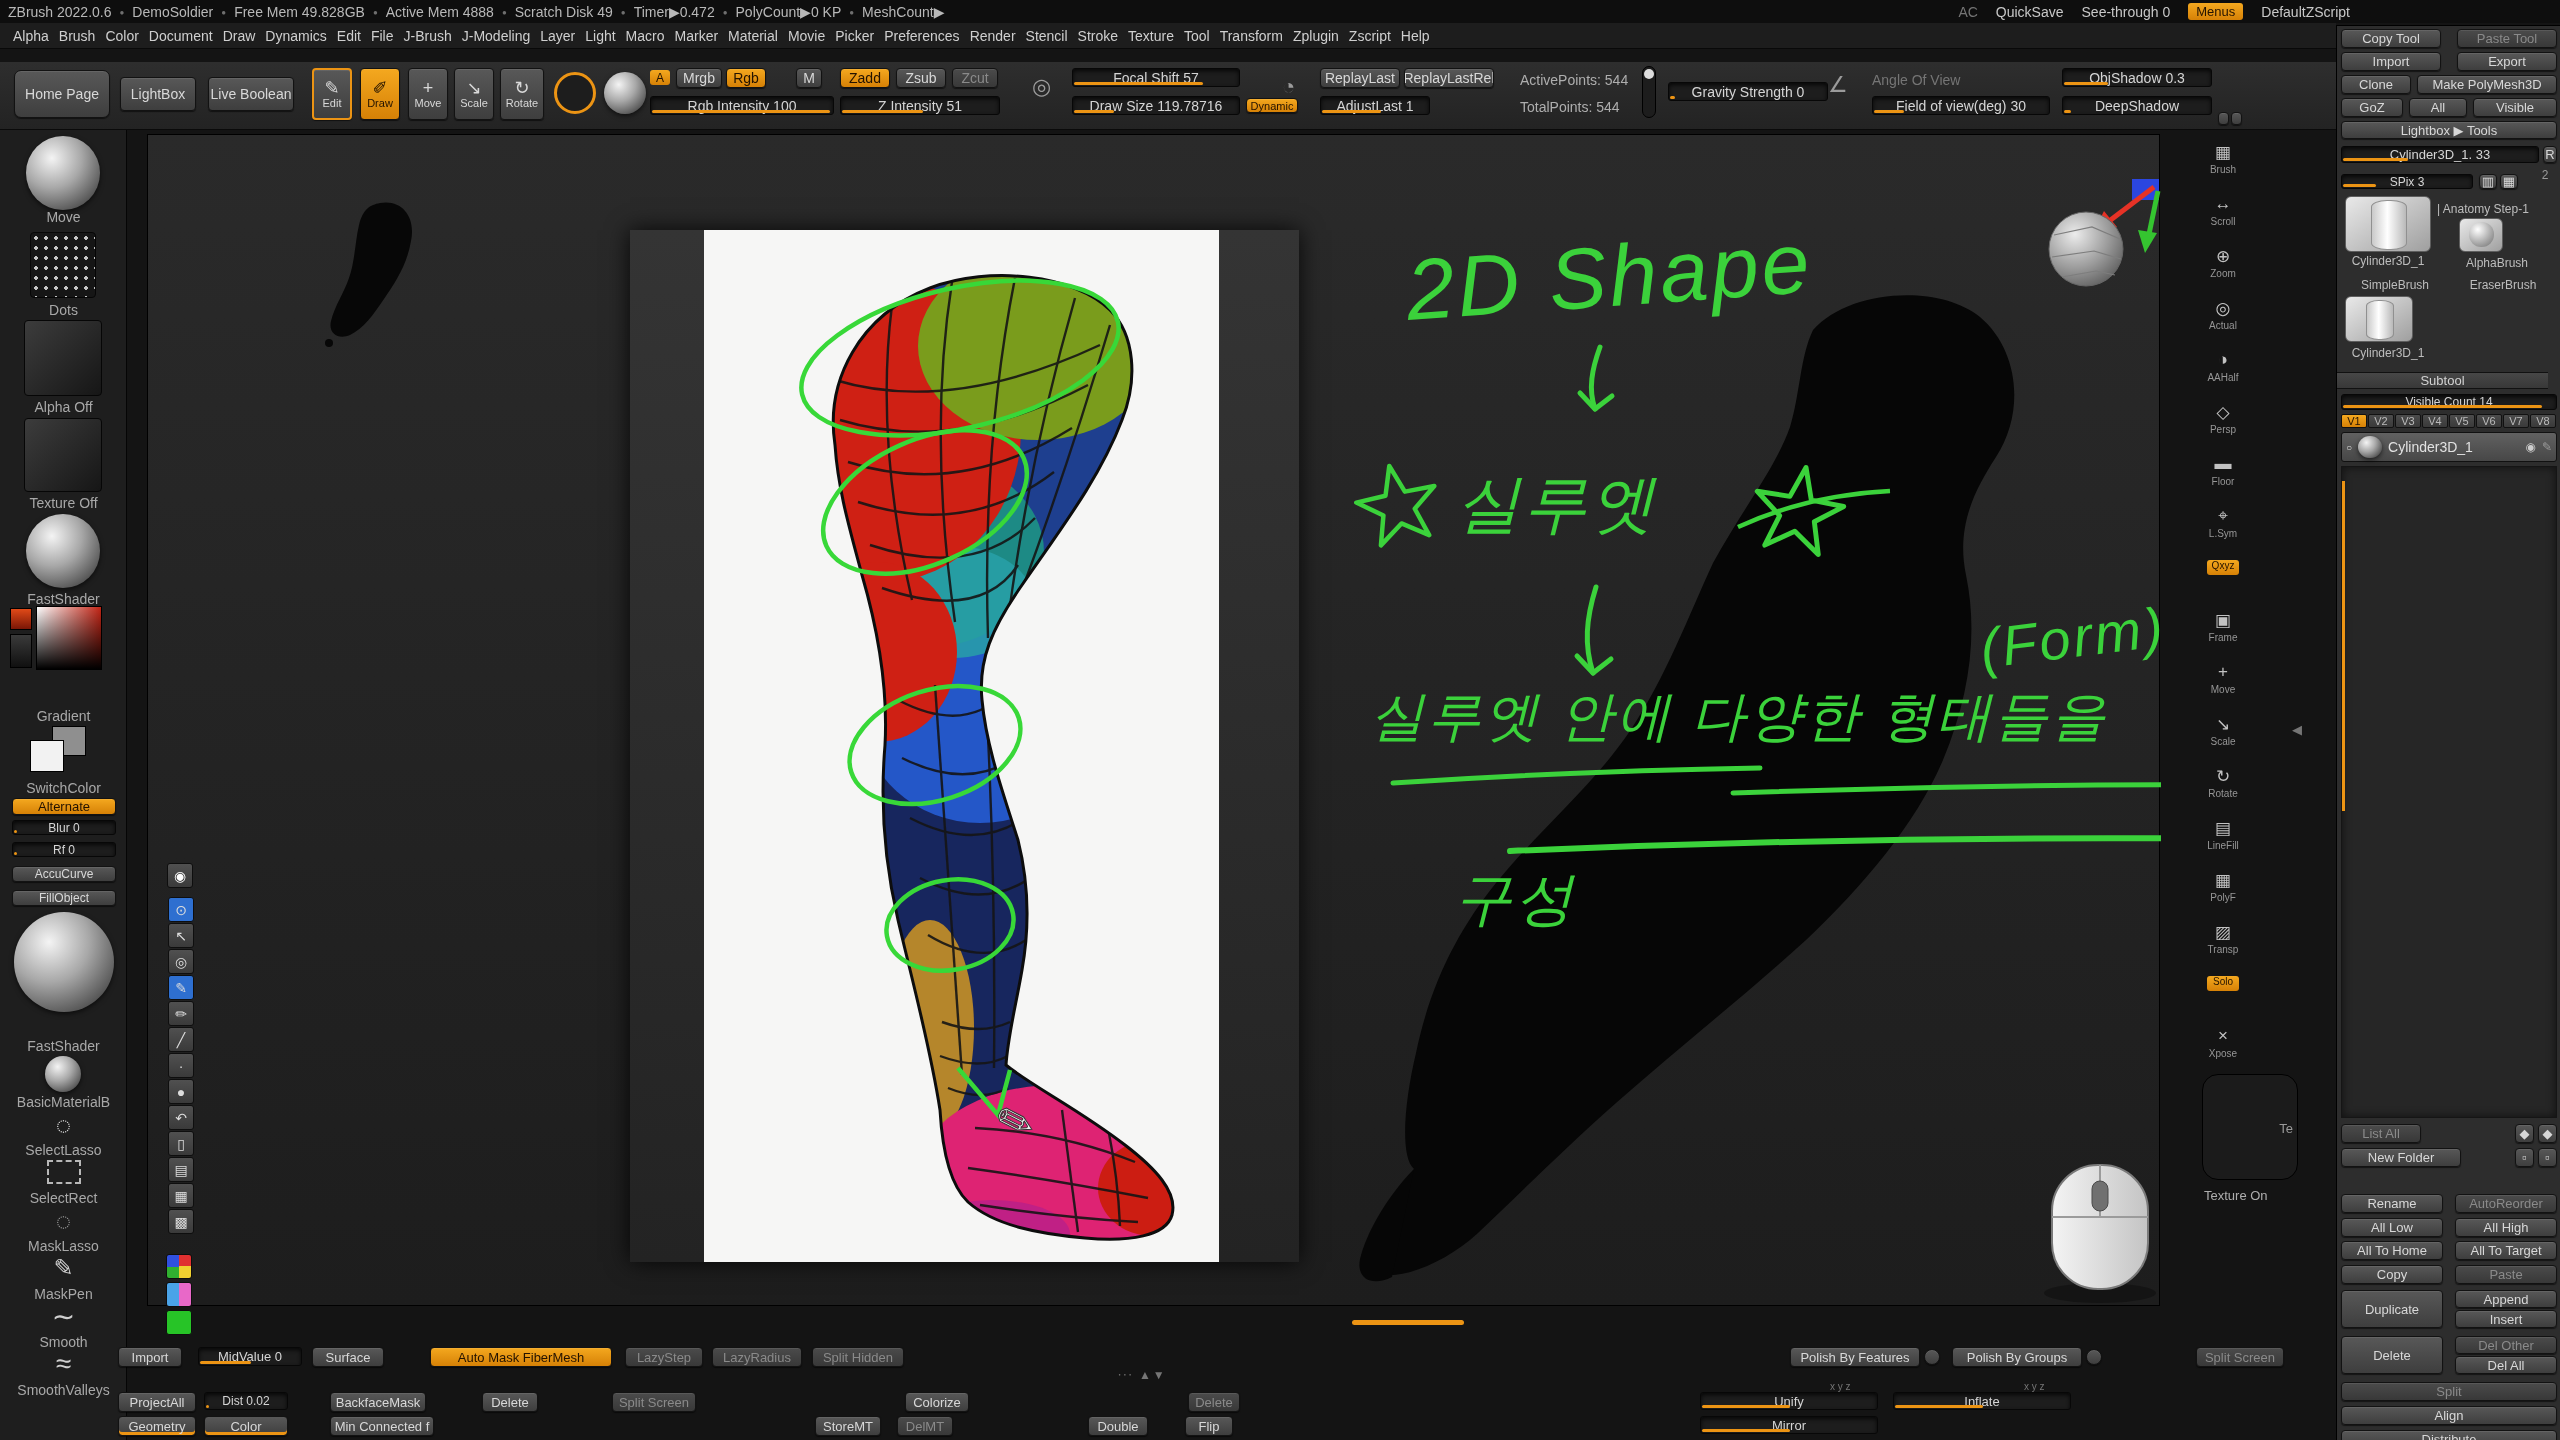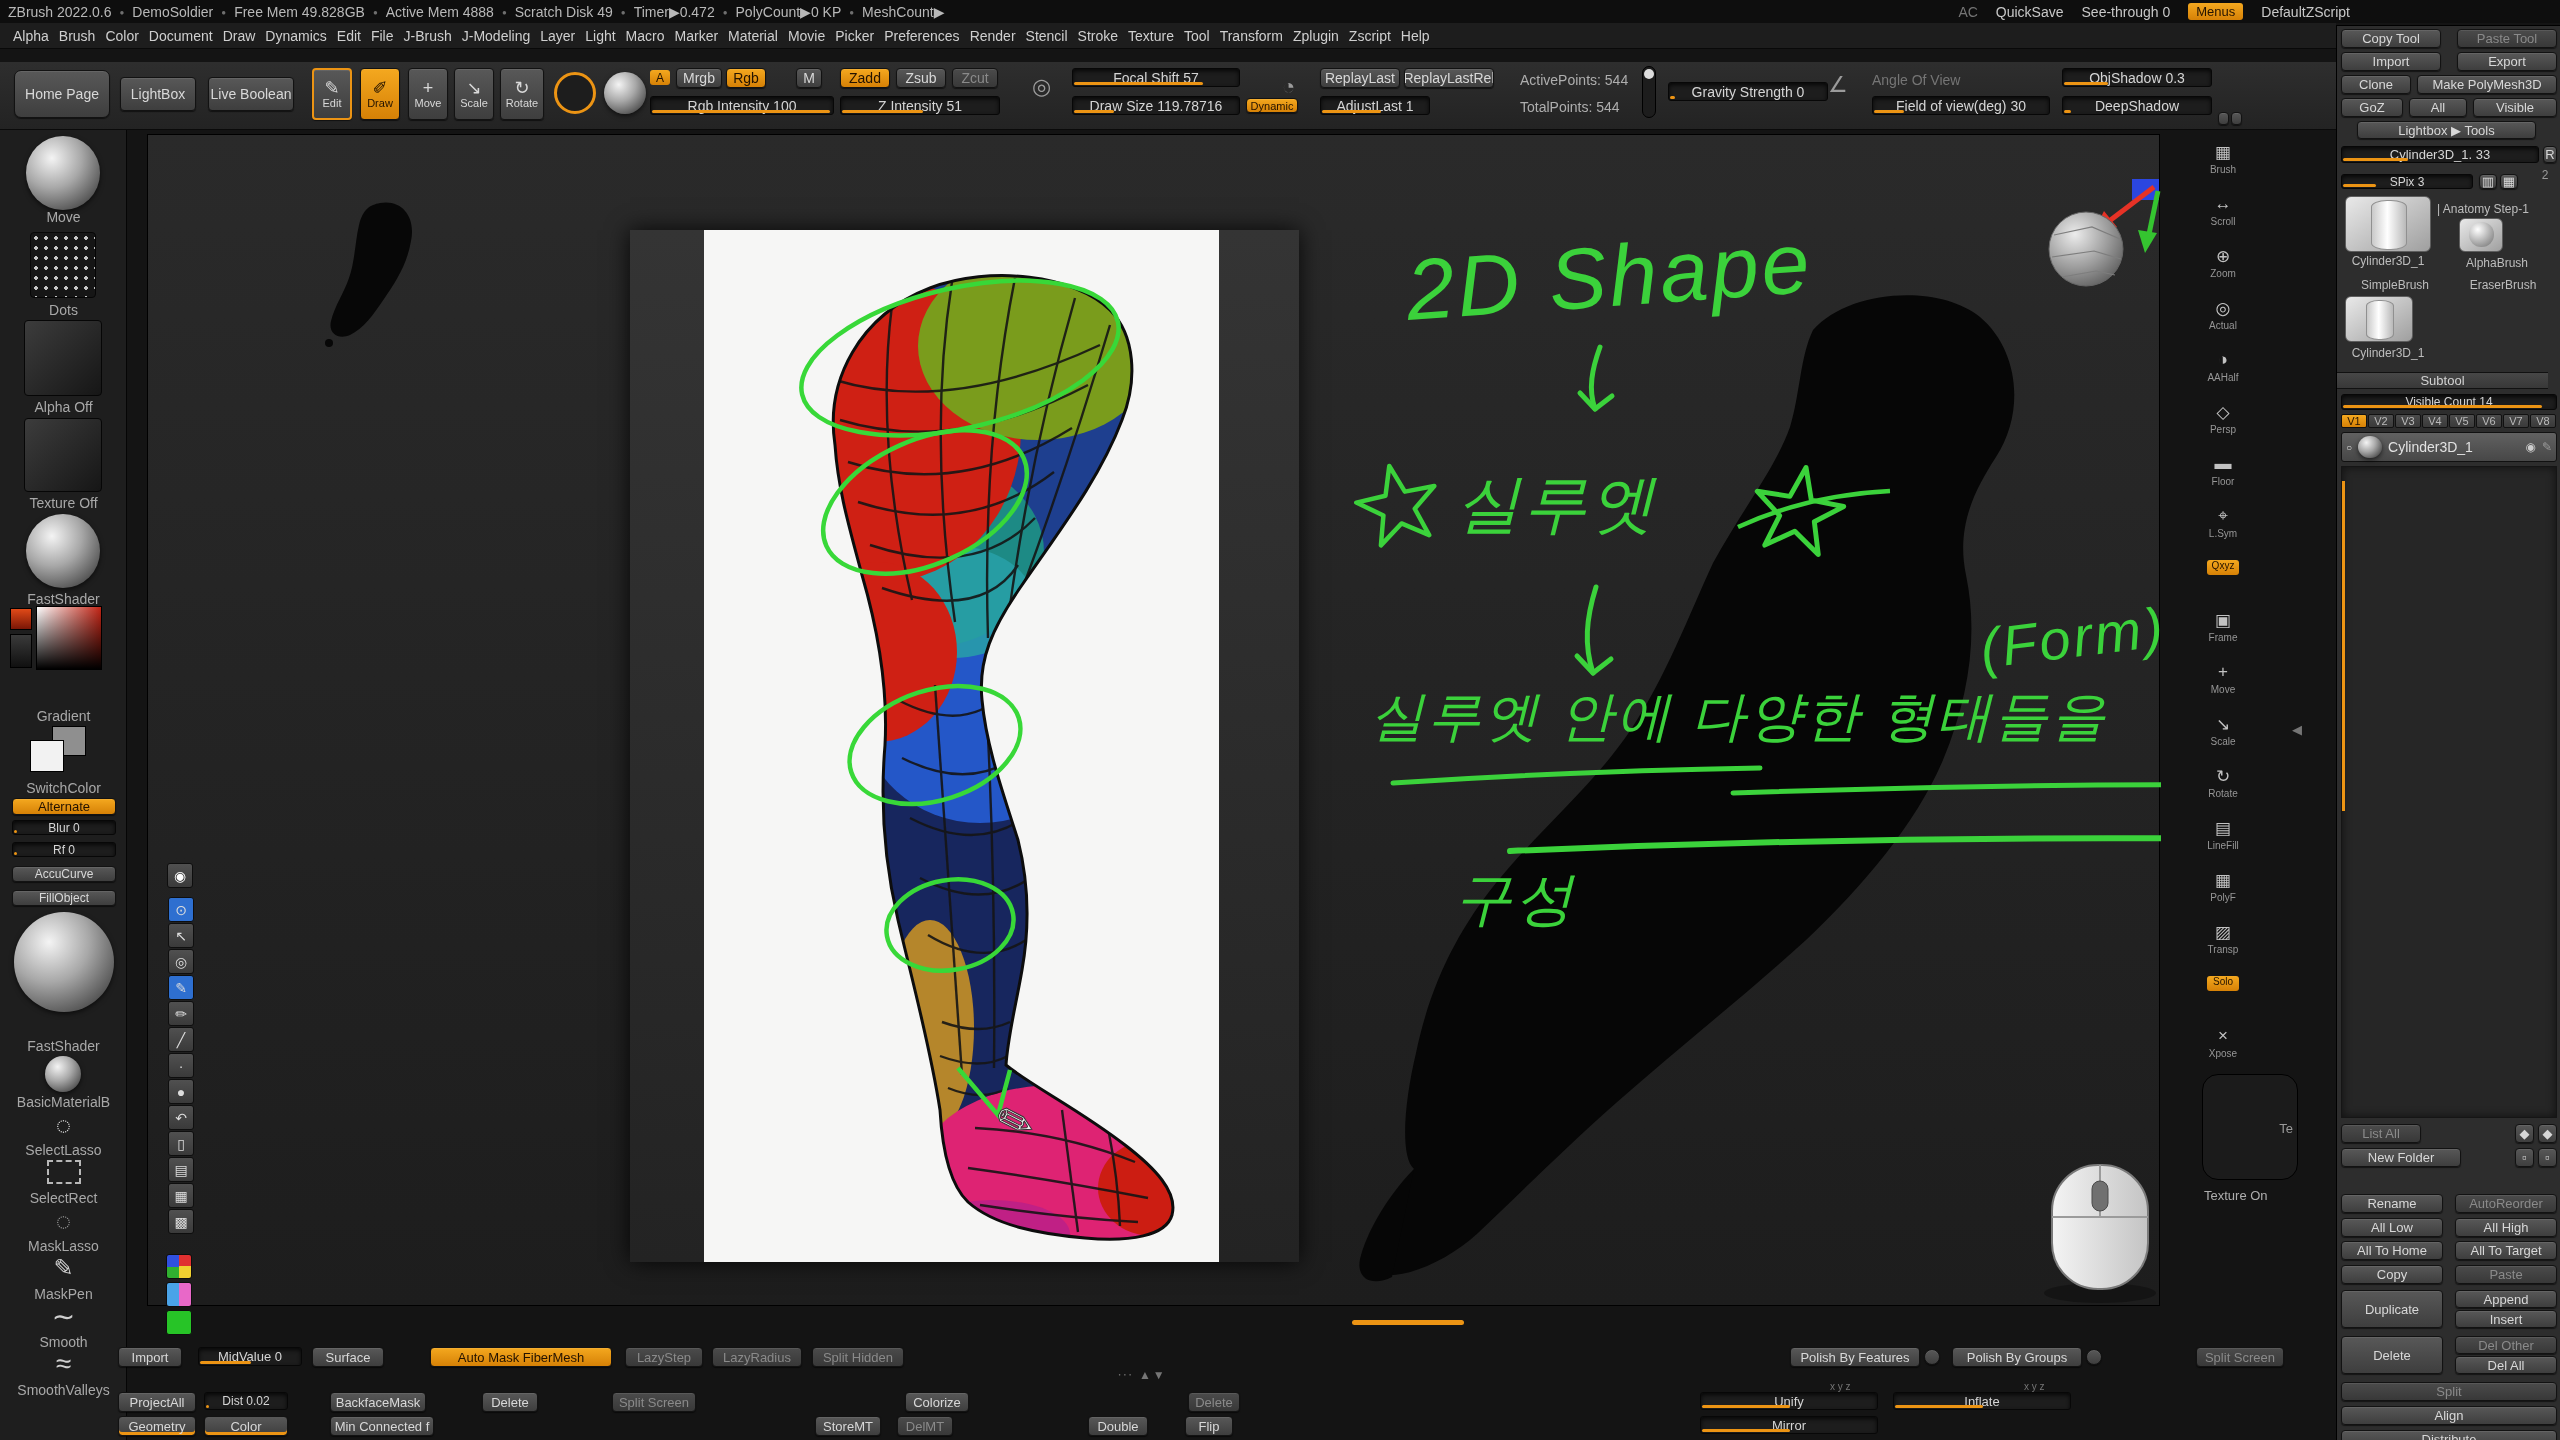--- a/index.html
+++ b/index.html
@@ -516,21 +516,21 @@
 <div id="panel">
   <div class="btn" style="left:4px;top:3px;width:100px">Copy Tool</div>
   <div class="btn dim" style="left:120px;top:3px;width:100px">Paste Tool</div>
   <div class="btn" style="left:4px;top:26px;width:100px">Import</div>
   <div class="btn" style="left:120px;top:26px;width:100px">Export</div>
   <div class="btn" style="left:4px;top:49px;width:70px">Clone</div>
   <div class="btn" style="left:80px;top:49px;width:140px">Make PolyMesh3D</div>
   <div class="btn" style="left:4px;top:72px;width:62px">GoZ</div>
   <div class="btn" style="left:72px;top:72px;width:58px">All</div>
   <div class="btn" style="left:136px;top:72px;width:84px">Visible</div>
-  <div class="btn" style="left:20px;top:95px;width:179px;height:18px">Lightbox ▶ Tools</div>
+  <div class="btn" style="left:4px;top:95px;width:216px;height:18px">Lightbox ▶ Tools</div>
 
   <div class="slider" style="left:4px;top:120px;width:198px;height:17px;--p:33%">
     <span style="font-size:13px">Cylinder3D_1. 33</span>
     </div>
   <div class="btn tiny" style="left:206px;top:120px;width:14px;height:17px">R</div>
 
   <div class="slider" style="left:4px;top:148px;width:132px;height:15px;--p:25%">
     <span style="font-size:12px">SPix 3</span>
     </div>
   <div class="btn tiny" style="left:142px;top:148px;width:18px;height:15px">▥</div>

